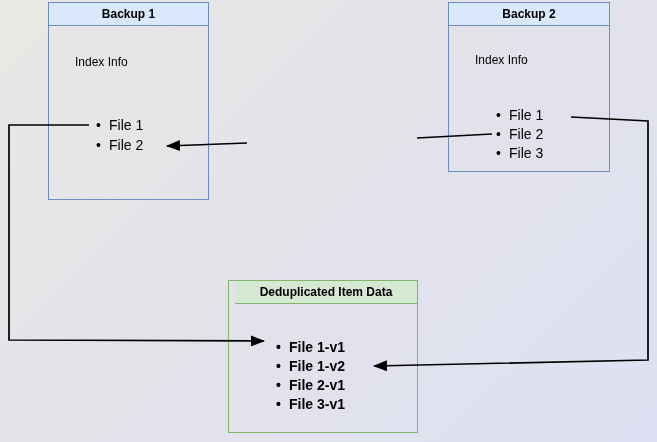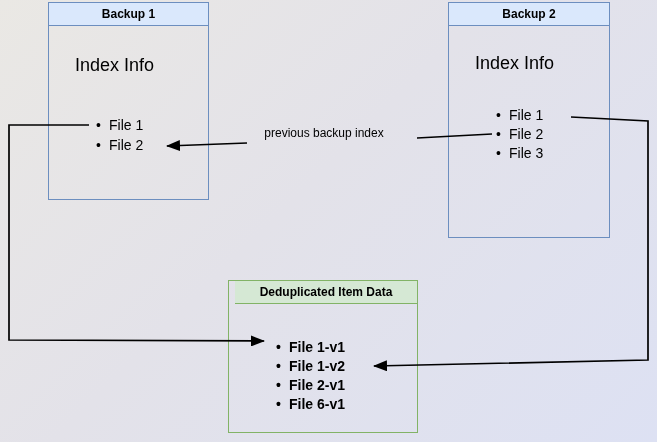--- a/index.html
+++ b/index.html
@@ -41,26 +41,26 @@
     font-size: 12px;
     text-align: center;
     display: flex;
     align-items: center;
     justify-content: center;
   }
   .blue .box-header { background: var(--blue-fill); border-bottom-color: var(--blue-border); height: 23px; }
   .green .box-header { background: var(--green-fill); border-bottom-color: var(--green-border); height: 23px; }
 
   #backup1-box { left: 48px; top: 2px; width: 161px; height: 198px; }
-  #backup2-box { left: 448px; top: 2px; width: 162px; height: 236px; }
+  #backup2-box { left: 448px; top: 2px; width: 162px; height: 170px; }
   #dedup-box   { left: 228px; top: 280px; width: 190px; height: 153px; }
 
   .index-info {
     position: absolute;
-    font-size: 18px;
+    font-size: 12px;
     white-space: nowrap;
     text-align: right;
   }
   #backup1-index { left: 75px; top: 55px; }
   #backup2-index { left: 475px; top: 53px; }
 
   ul.file-list {
     position: absolute;
     list-style: none;
     font-size: 14px;
@@ -125,25 +125,24 @@
     <li>File 3</li>
   </ul>
 
   <div id="dedup-box" class="box green">
     <div class="box-header">Deduplicated Item Data</div>
   </div>
   <ul id="dedup-list" class="file-list">
     <li>File 1-v1</li>
     <li>File 1-v2</li>
     <li>File 2-v1</li>
-    <li>File 6-v1</li>
+    <li>File 3-v1</li>
   </ul>
 
   <div class="annotation">
-    <div>previous backup index</div>
   </div>
 
   <svg class="connectors" viewBox="0 0 657 442" xmlns="http://www.w3.org/2000/svg">
     <defs>
       <marker id="arrowhead" markerWidth="14" markerHeight="11" refX="13" refY="5.5" orient="auto" markerUnits="userSpaceOnUse">
         <path d="M0,0 L14,5.5 L0,11 Z"></path>
       </marker>
     </defs>
 
     <path class="edge" d="M 89 125 L 9 125 L 9 340 L 264 341" marker-end="url(#arrowhead)"></path>

